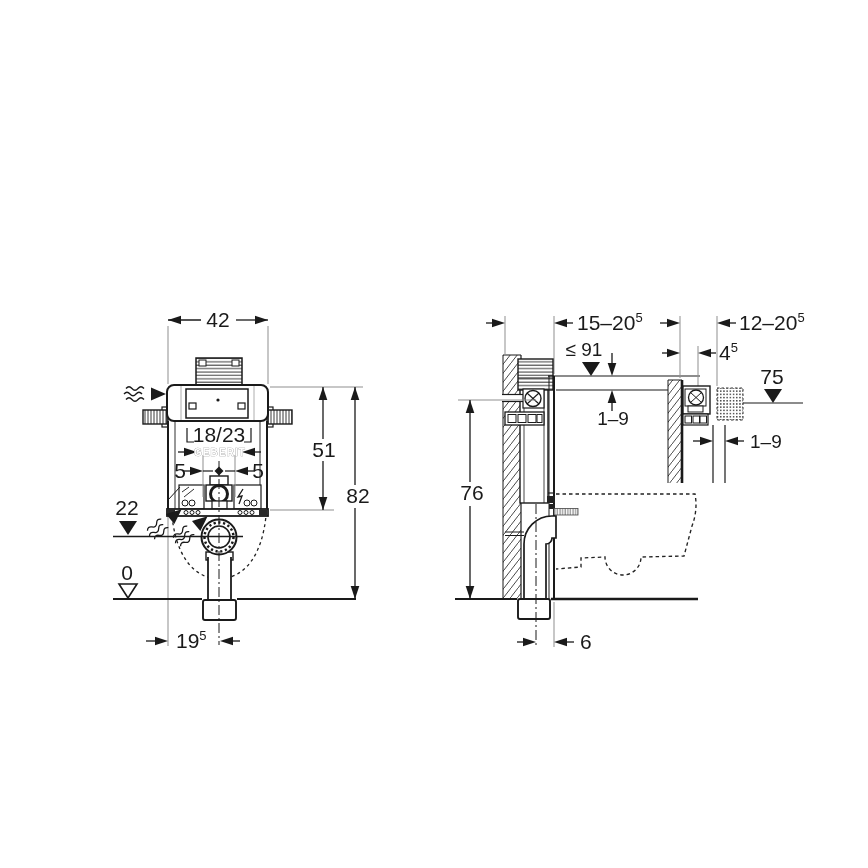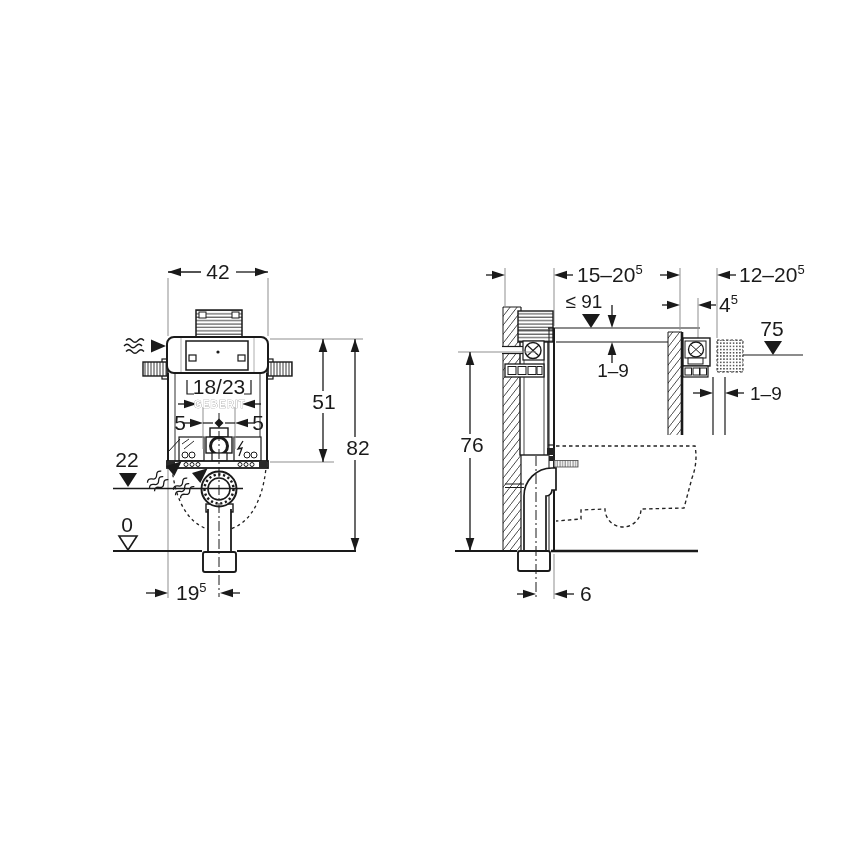--- a/index.html
+++ b/index.html
@@ -1,17 +1,17 @@
 <!DOCTYPE html>
 <html><head>
 <meta charset="utf-8">
 <style>
   html,body{margin:0;padding:0;background:#ffffff;}
   body{width:868px;height:868px;position:relative;}
-  #stage{position:absolute;inset:0;}
+  #stage{position:absolute;inset:0;margin-top:48px;}
   svg{display:block;}
   .t{font-family:"Liberation Sans","DejaVu Sans",sans-serif;fill:#1a1a1a;font-size:21px;}
   .ts{font-size:19px;}
   .sup{font-size:13px;}
   .brand{font-family:"Liberation Sans","DejaVu Sans",sans-serif;font-size:10px;font-weight:bold;letter-spacing:1.1px;fill:#ffffff;stroke:#949494;stroke-width:0.6;paint-order:stroke;}
   .mid{text-anchor:middle;}
 </style>
 </head>
 <body>
 

